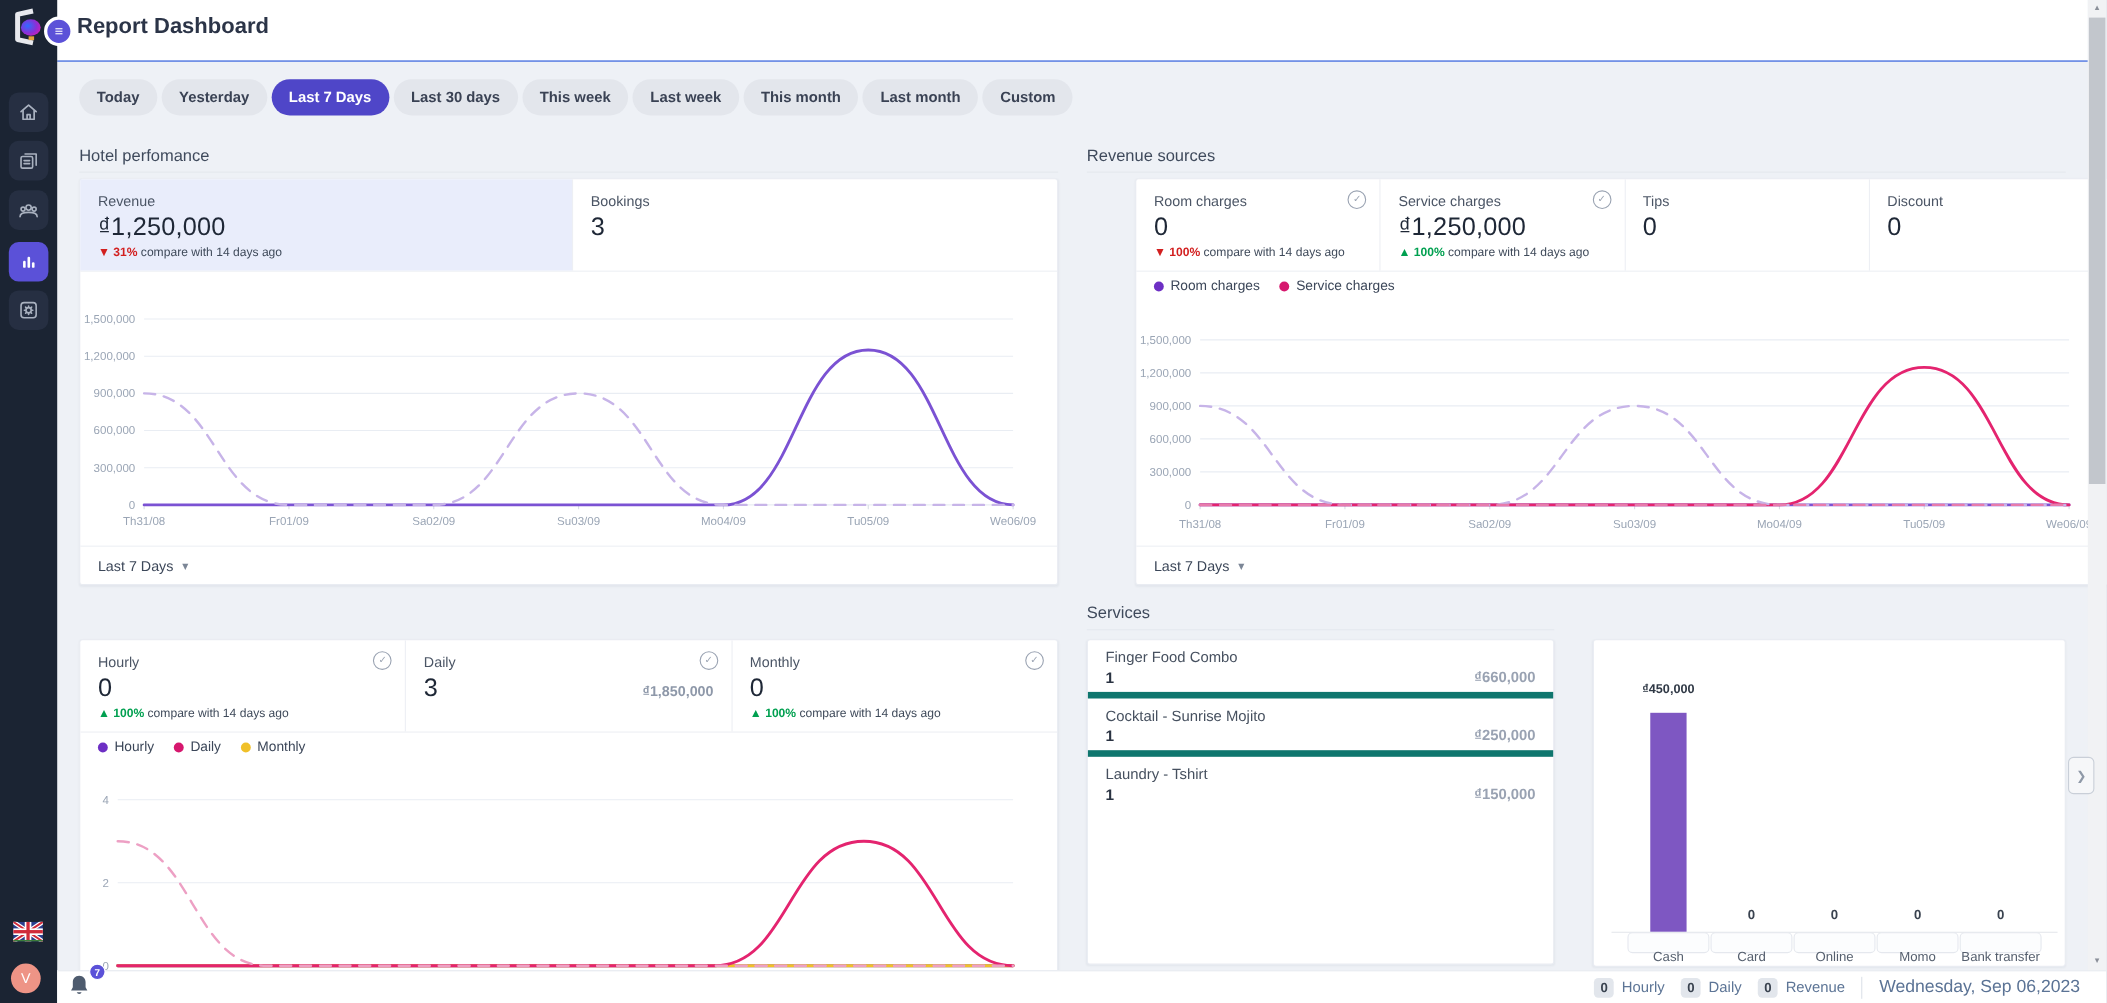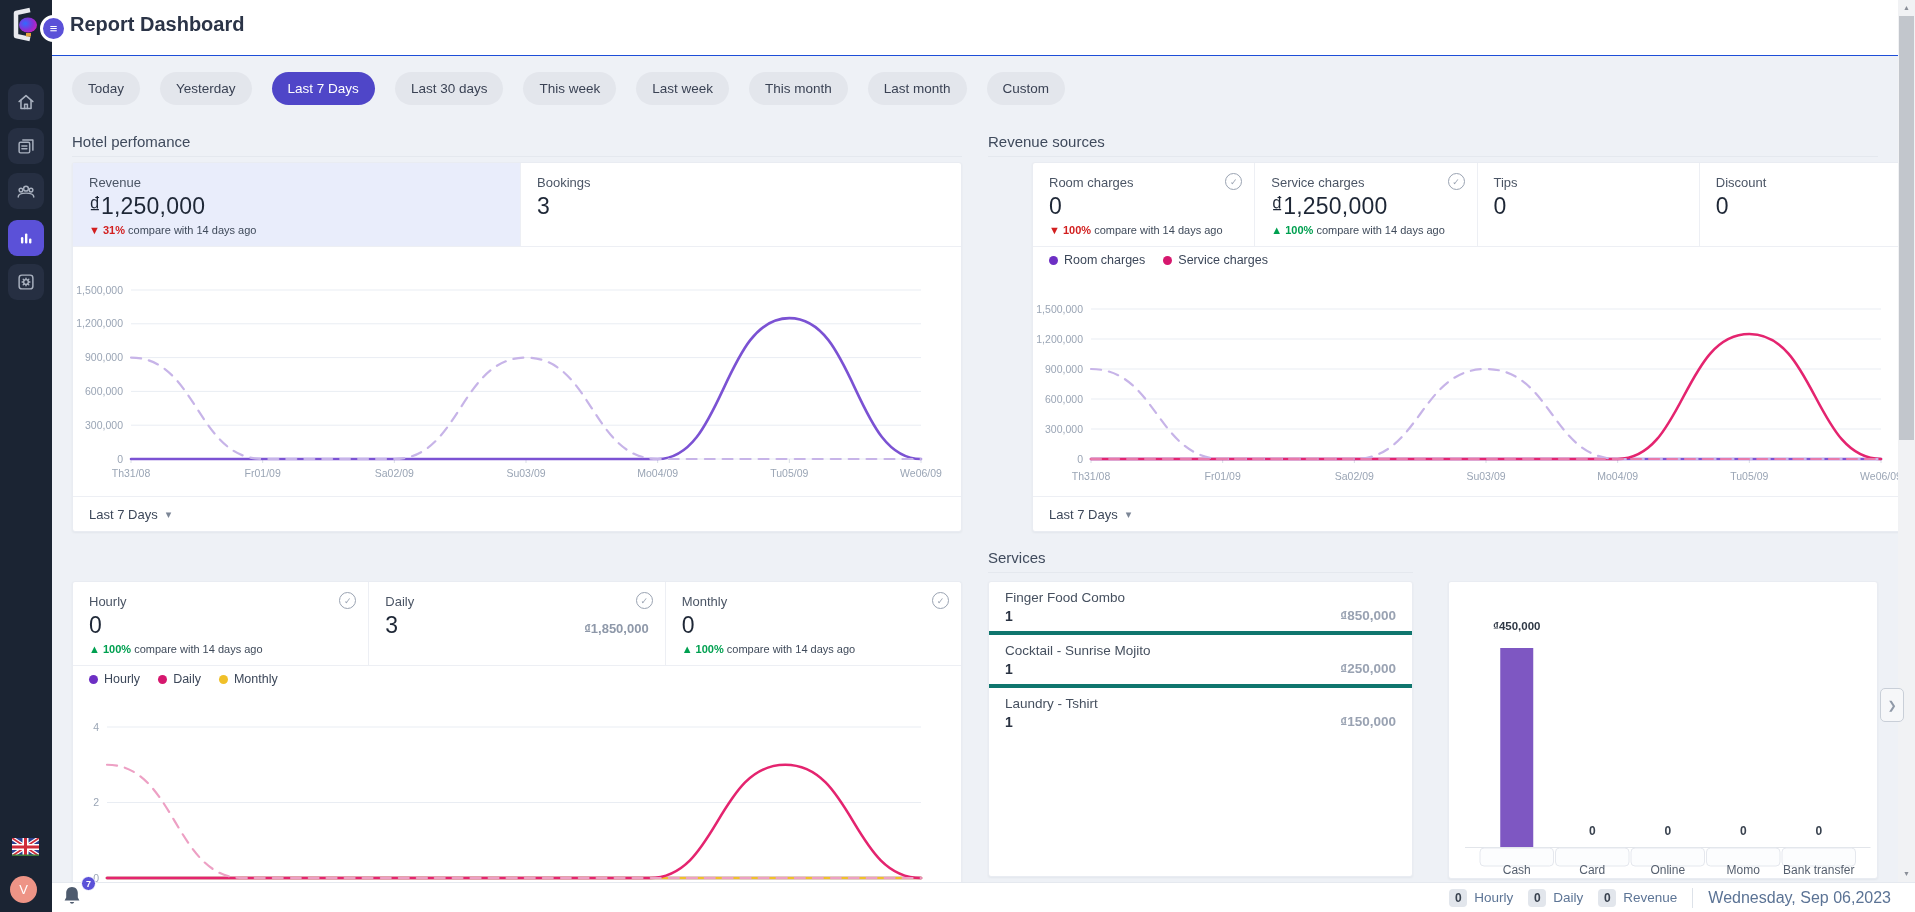--- a/index.html
+++ b/index.html
@@ -42,21 +42,21 @@
     position:absolute; right:-4px; top:-9px; min-width:15px; height:15px; border-radius:50%;
     background:#5b51d8; border:1.5px solid #fff; color:#fff; font-size:9px; font-weight:700;
     display:flex; align-items:center; justify-content:center;
   }
   .bb-right{ position:absolute; right:24px; top:0; height:29px; display:flex; align-items:center; gap:15px; }
   .counter{ display:flex; align-items:center; gap:7px; color:#5d7596; font-size:13.5px; cursor:pointer; }
   .counter-badge{ min-width:18px; height:18px; border-radius:4px; background:#e2e6ec; color:#39424f; font-weight:700; font-size:12px; display:flex; align-items:center; justify-content:center; padding:0 4px; }
   .bb-divider{ width:1px; height:20px; background:#dde2e9; }
   .bb-date{ color:#5b7395; font-size:16px; }
   
-  .chips{ position:absolute; left:72px; top:72px; display:flex; gap:20px; z-index:5; }
+  .chips{ position:absolute; left:72px; top:72px; display:flex; gap:4px; z-index:5;font-weight:bold; }
   .chip{ height:33px; line-height:33px; padding:0 16px; border-radius:17px; background:#e3e6ec; color:#3a4254; font-size:13.5px; cursor:pointer; white-space:nowrap; }
   .chip.active{ background:#4f46c8; color:#fff; }
   
   .section-title{ position:absolute; height:24px; font-size:15px; color:#3f4a5c; border-bottom:1px solid #e4e8ee; }
   .panel{ position:absolute; background:#fff; border:1px solid #e9ecf2; border-radius:3px; box-shadow:0 1px 2px rgba(20,30,50,.05); }
   .tiles{ display:flex; height:84px; border-bottom:1px solid #edeff4; }
   .tile{ position:relative; padding:12px 16px; flex:1; }
   .tile + .tile{ border-left:1px solid #edeff4; }
   .tile-fixed{ flex:none; width:447px; }
   .revenue-tile{ background:#e9edfb; }
@@ -76,21 +76,21 @@
   .legend-item{ display:flex; align-items:center; cursor:pointer; }
   .legend-dot{ width:9px; height:9px; border-radius:50%; display:inline-block; margin-right:6px; }
   .chart-svg{ position:absolute; left:0; }
   .panel-footer{
     position:absolute; left:0; bottom:0; width:100%; height:35px; border-top:1px solid #edeff4;
     display:flex; align-items:center; padding-left:16px; font-size:13px; color:#3c4759;
   }
   .caret{ margin-left:8px; color:#7c8696; font-size:11px; }
   .period-select{ display:flex; align-items:center; cursor:pointer; }
   
-  .service-item{ height:53px; padding:8px 16px 0; border-bottom:4px solid #0f766e; }
+  .service-item{ height:53px; padding:8px 16px 0; border-bottom:6px solid #0f766e; }
   .service-item:last-child{ border-bottom:none; }
   .service-name{ font-size:13.5px; color:#46505f; }
   .service-row{ display:flex; justify-content:space-between; margin-top:3px; }
   .service-qty{ font-weight:700; font-size:14px; color:#2a3342; }
   .service-amount{ font-weight:700; font-size:13.5px; color:#99a2b2; }
   
   .expand-btn{
     position:absolute; left:1880px; top:688px; width:24px; height:34px; background:#f6f7f9;
     border:1px solid #c9cfd8; border-radius:5px; color:#8f99a8; z-index:60;
     display:flex; align-items:center; justify-content:center; font-size:11px; cursor:pointer;
@@ -384,21 +384,21 @@
         <path d="M34,64.75 C101.83333333333333,64.75 101.83333333333333,178 169.66666666666666,178 C237.5,178 237.5,178 305.3333333333333,178 C373.16666666666663,178 373.16666666666663,178 441,178 C508.8333333333333,178 508.8333333333333,178 576.6666666666666,178 C644.5,178 644.5,178 712.3333333333334,178 C780.1666666666667,178 780.1666666666667,178 848,178" fill="none" stroke="#eda0c4" stroke-width="2.2" stroke-linecap="round" stroke-dasharray="10 8"></path>
       </svg>
   </div>
 
   <div class="panel" style="left:988px; top:581px; width:425px; height:296px;">
     <div id="services-list">
         <div class="service-item">
           <div class="service-name">Finger Food Combo</div>
           <div class="service-row">
             <span class="service-qty">1</span>
-            <span class="service-amount">₫850,000</span>
+            <span class="service-amount">₫660,000</span>
           </div>
         </div>
         <div class="service-item">
           <div class="service-name">Cocktail - Sunrise Mojito</div>
           <div class="service-row">
             <span class="service-qty">1</span>
             <span class="service-amount">₫250,000</span>
           </div>
         </div>
         <div class="service-item">

